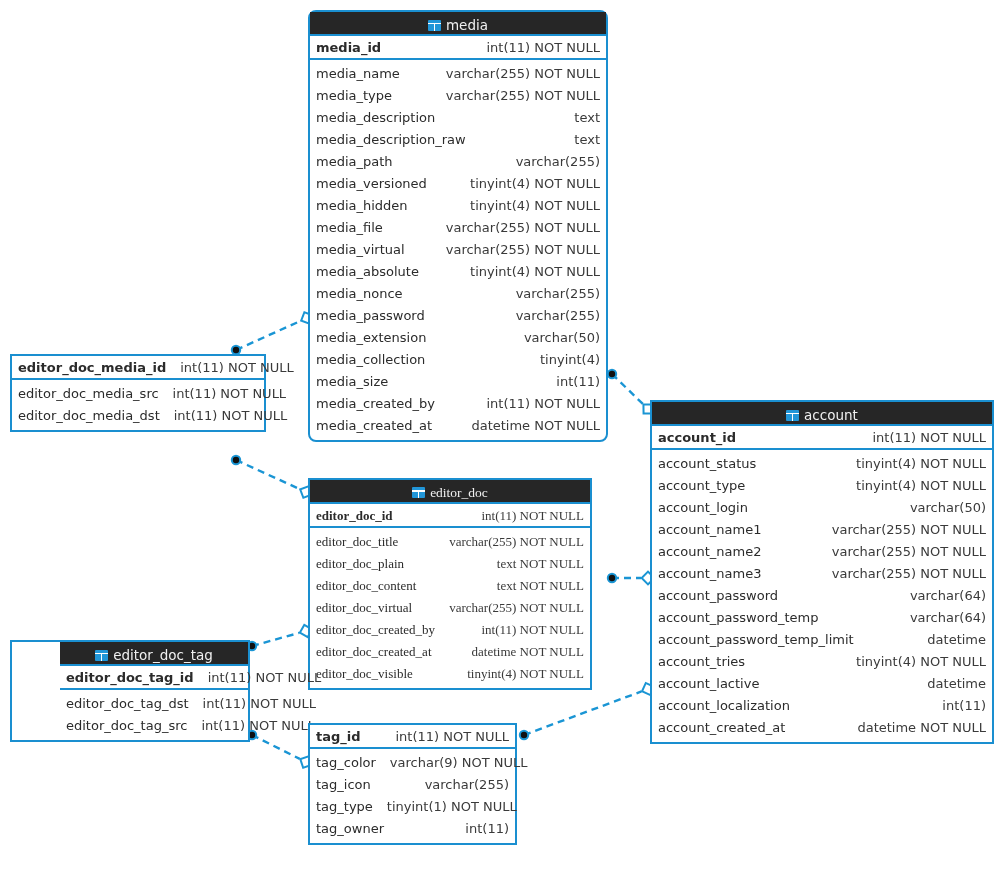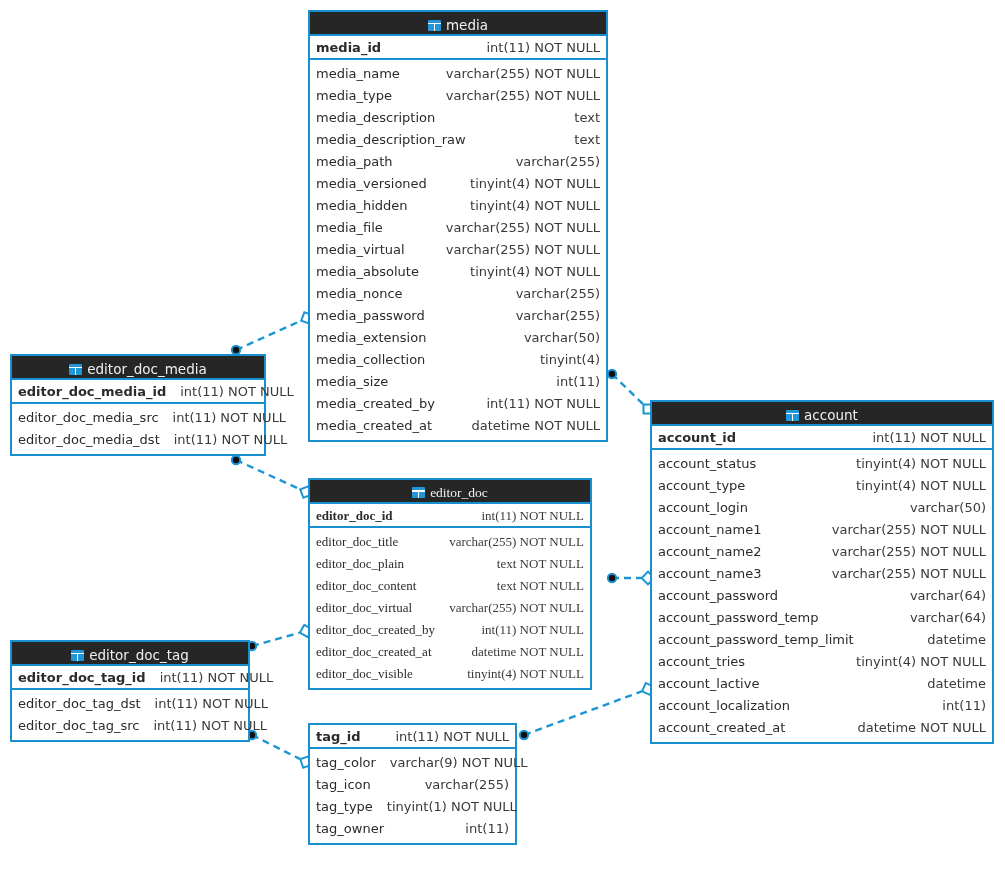--- a/index.html
+++ b/index.html
@@ -147,21 +147,21 @@
         <line x1="252" y1="735" x2="299.7390096630006" y2="758.8695048315003" stroke="#1a95d4" stroke-width="2.4" stroke-dasharray="7 5"></line>
         <circle cx="252" cy="735" r="4.2" fill="#111111" stroke="#1a95d4" stroke-width="2"></circle>
         <rect x="301.5" y="757.5" width="9" height="9" fill="#ffffff" stroke="#1a95d4" stroke-width="2" transform="rotate(71.56505117707799 306 762)"></rect>
       </g>
       <g>
         <line x1="524" y1="735" x2="641.4370364711305" y2="691.4346477607097" stroke="#1a95d4" stroke-width="2.4" stroke-dasharray="7 5"></line>
         <circle cx="524" cy="735" r="4.2" fill="#111111" stroke="#1a95d4" stroke-width="2"></circle>
         <rect x="643.5" y="684.5" width="9" height="9" fill="#ffffff" stroke="#1a95d4" stroke-width="2" transform="rotate(24.646770851931166 648 689)"></rect>
       </g>
     </svg>
-<div class="table-box" style="left: 308px; top: 10px; width: 300px;">
+<div class="table-box" style="left: 308px; top: 10px; width: 300px; border-radius: 8px;">
       <div class="tbl-header"><span class="hdr-inner">
           <span class="tbl-icon"></span>
           <span class="tbl-title">media</span>
         </span></div>
       <div>
         <div class="row pk">
           <span class="col-name">media_id</span>
           <span class="col-type">int(11) NOT NULL</span>
         </div>
       </div>
@@ -230,24 +230,20 @@
           <span class="col-name">media_created_by</span>
           <span class="col-type">int(11) NOT NULL</span>
         </div>
         <div class="row">
           <span class="col-name">media_created_at</span>
           <span class="col-type">datetime NOT NULL</span>
         </div>
       </div>
     </div>
     <div class="table-box" style="left: 10px; top: 354px; width: 256px;">
-      <div class="tbl-header"><span class="hdr-inner">
-          <span class="tbl-icon"></span>
-          <span class="tbl-title">editor_doc_media</span>
-        </span></div>
       <div>
         <div class="row pk">
           <span class="col-name">editor_doc_media_id</span>
           <span class="col-type">int(11) NOT NULL</span>
         </div>
       </div>
       <div class="rows-body">
         <div class="row">
           <span class="col-name">editor_doc_media_src</span>
           <span class="col-type">int(11) NOT NULL</span>
@@ -359,21 +355,21 @@
         <div class="row">
           <span class="col-name">editor_doc_created_at</span>
           <span class="col-type">datetime NOT NULL</span>
         </div>
         <div class="row">
           <span class="col-name">editor_doc_visible</span>
           <span class="col-type">tinyint(4) NOT NULL</span>
         </div>
       </div>
     </div>
-    <div class="table-box" style="left: 10px; top: 640px; width: 240px;">
+    <div class="table-box" style="left: 10px; top: 640px; width: 240px; padding-left: 48px;">
       <div class="tbl-header"><span class="hdr-inner">
           <span class="tbl-icon"></span>
           <span class="tbl-title">editor_doc_tag</span>
         </span></div>
       <div>
         <div class="row pk">
           <span class="col-name">editor_doc_tag_id</span>
           <span class="col-type">int(11) NOT NULL</span>
         </div>
       </div>

